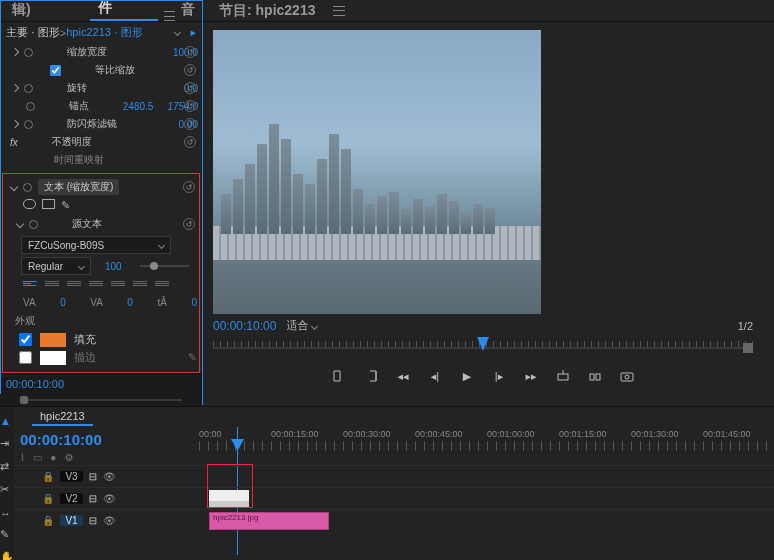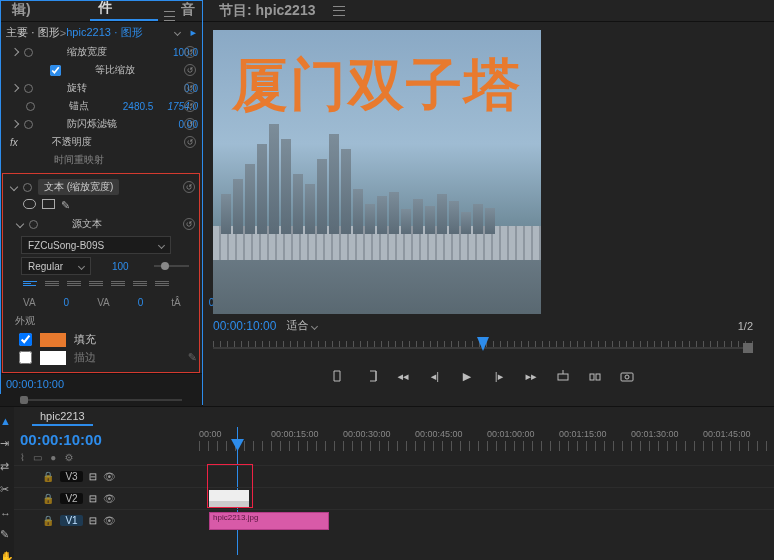--- a/index.html
+++ b/index.html
@@ -37,31 +37,31 @@
 .row .reset { margin-left:4px; width:12px; height:12px; border:1px solid #666; border-radius:50%; position:absolute; right:2px; display:flex;align-items:center;justify-content:center; font-size:8px; color:#888; }
 .row input[type=checkbox]{ accent-color:#2d8ceb; width:11px;height:11px;}
 .fx { color:#bdbdbd; font-style:italic; }
 .section-hl { border:1px solid #d43a2f; padding:4px 2px 4px 6px; margin:2px 2px 0 2px; }
 .pill { background:#3a3a3a; padding:1px 6px; border-radius:2px; color:#cfcfcf; font-size:10px;}
 .shapebox { display:flex; gap:6px; margin:3px 0 3px 14px; }
 .shapebox .o { width:13px;height:10px;border:1px solid #aaa;border-radius:6px;}
 .shapebox .r { width:13px;height:10px;border:1px solid #aaa;}
 .dd { display:flex; align-items:center; background:#1b1b1b; border:1px solid #3a3a3a; height:18px; padding:0 6px; margin:3px 0 3px 12px; width:150px; font-size:10px;}
 .dd .caret { margin-left:auto; transform:rotate(45deg); border-right:1px solid #888; border-bottom:1px solid #888; width:5px; height:5px;}
-.weight-row { display:flex; align-items:center; gap:21px; margin:3px 0 3px 12px;}
+.weight-row { display:flex; align-items:center; gap:14px; margin:3px 0 3px 12px;}
 .weight-row .dd { width:70px; margin:0;}
 .weight-row .num { color:#2d8ceb; font-size:10px;}
 .slider { flex:1; height:2px; background:#444; position:relative; margin-left:4px; margin-right:8px;}
 .slider::after { content:''; position:absolute; left:20%; top:-3px; width:8px;height:8px; background:#888; border-radius:50%;}
 .align-row { display:flex; gap:8px; margin:6px 0 4px 14px;}
 .align-row .ab { width:14px;height:12px; display:flex; flex-direction:column; gap:1px; opacity:.5;}
 .align-row .ab span{ height:1px; background:#aaa;}
 .align-row .ab.active{ opacity:1;}
 .align-row .ab.active span{ background:#2d8ceb;}
-.metrics-row { display:flex; align-items:center; gap:28px; margin:4px 0 6px 14px; font-size:10px;}
+.metrics-row { display:flex; align-items:center; gap:16px; margin:4px 0 6px 14px; font-size:10px;justify-content:space-between;}
 .metrics-row .num { color:#2d8ceb;}
 .look-label { color:#999; font-size:10px; margin:4px 0 4px 6px;}
 .sw-row { display:flex; align-items:center; gap:8px; margin:3px 0 3px 10px;}
 .sw { width:26px; height:14px; }
 .timecode-left { color:#2d8ceb; font-size:11px; padding:4px 6px; background:#1b1b1b; margin-top:auto; border-top:1px solid #111;}
 .bottom-scale { height:12px; background:#1b1b1b; position:relative;}
 .bottom-scale::before{content:'';position:absolute;left:10%;right:10%;top:5px;height:2px;background:#3a3a3a;}
 .bottom-scale::after{content:'';position:absolute;left:10%;top:2px;width:8px;height:8px;background:#666;border-radius:2px;}
 
 .right-panel { flex:1; display:flex; flex-direction:column; padding:6px 6px 4px 10px; position:relative;}
@@ -313,21 +313,20 @@
           <div style="height:42px"></div>
         <div style="height:25px"></div>
           <div style="height:35px"></div>
           <div style="height:28px"></div>
         <div style="height:40px"></div>
           <div style="height:33px"></div>
           <div style="height:22px"></div>
         <div style="height:30px"></div>
           <div style="height:26px"></div>
       </div>
-      <div class="ptext">厦门双子塔</div>
     </div>
     <div class="prog-bottom">
       <span class="tc">00:00:10:00</span>
       <span class="fit"><span>适合</span><span class="caret"></span></span>
       <span class="zoom">1/2</span>
     </div>
     <div class="scrub">
       <div class="ticks"></div>
         <div class="track"></div>
       <div class="play"></div>

